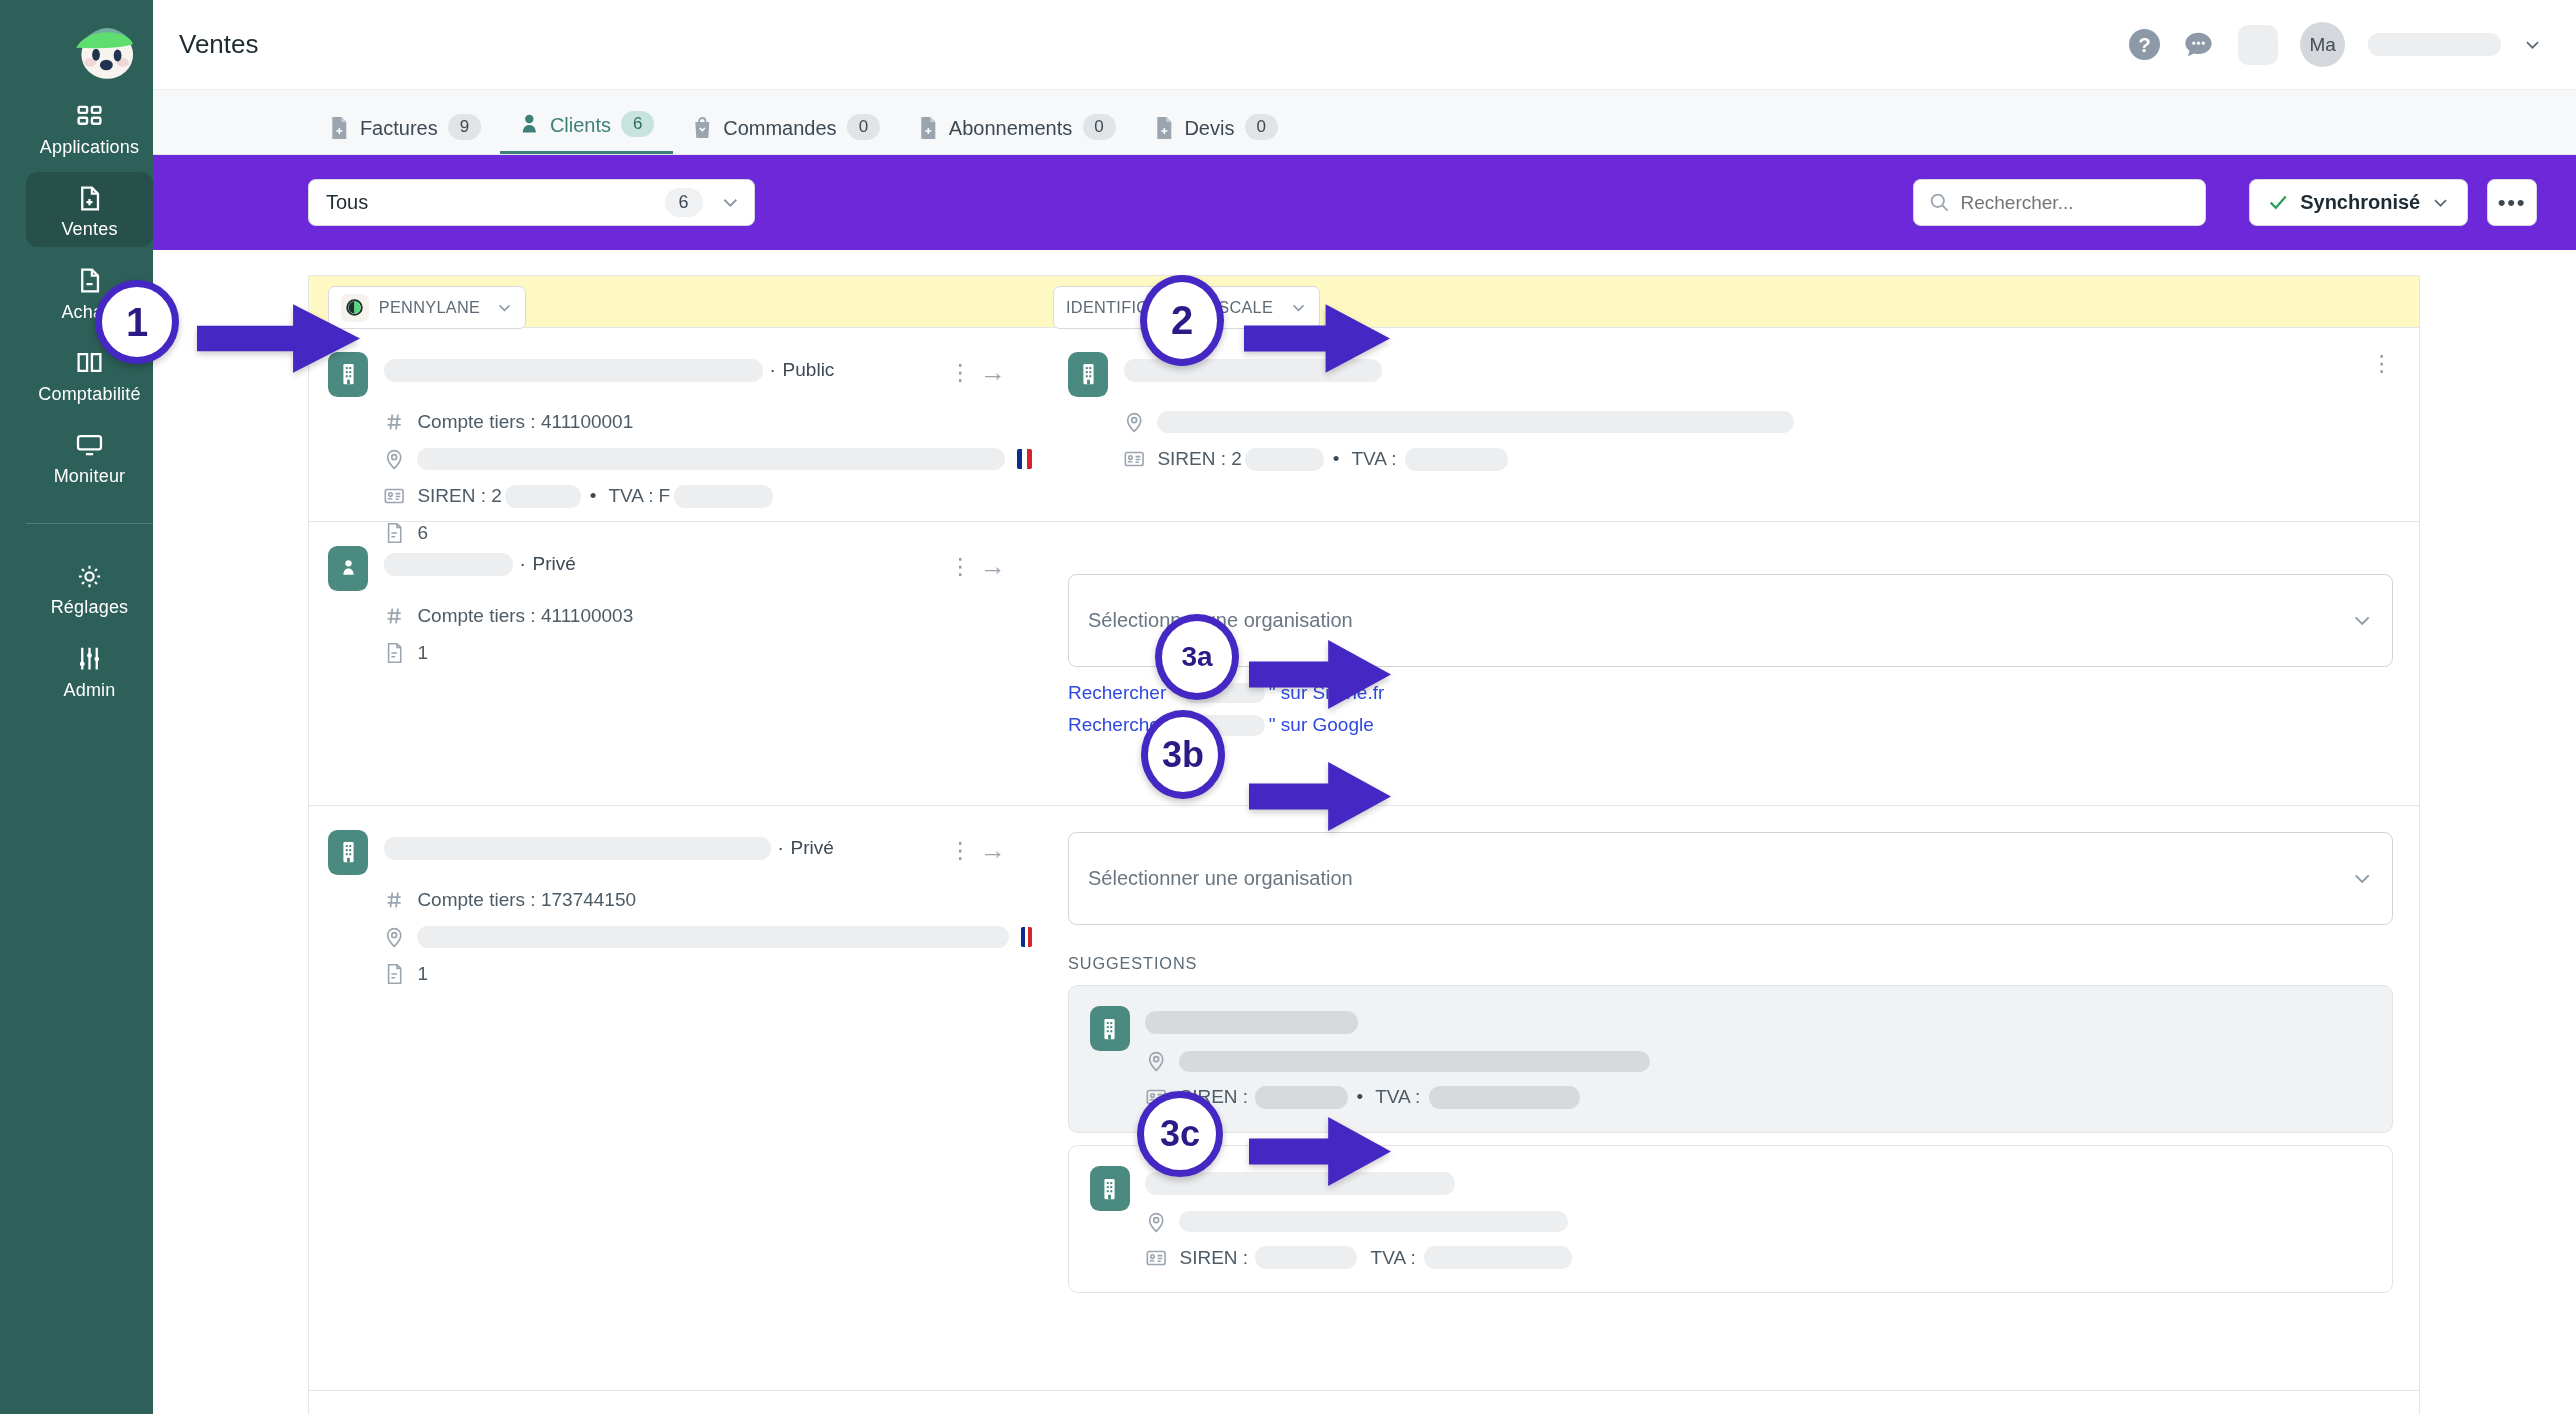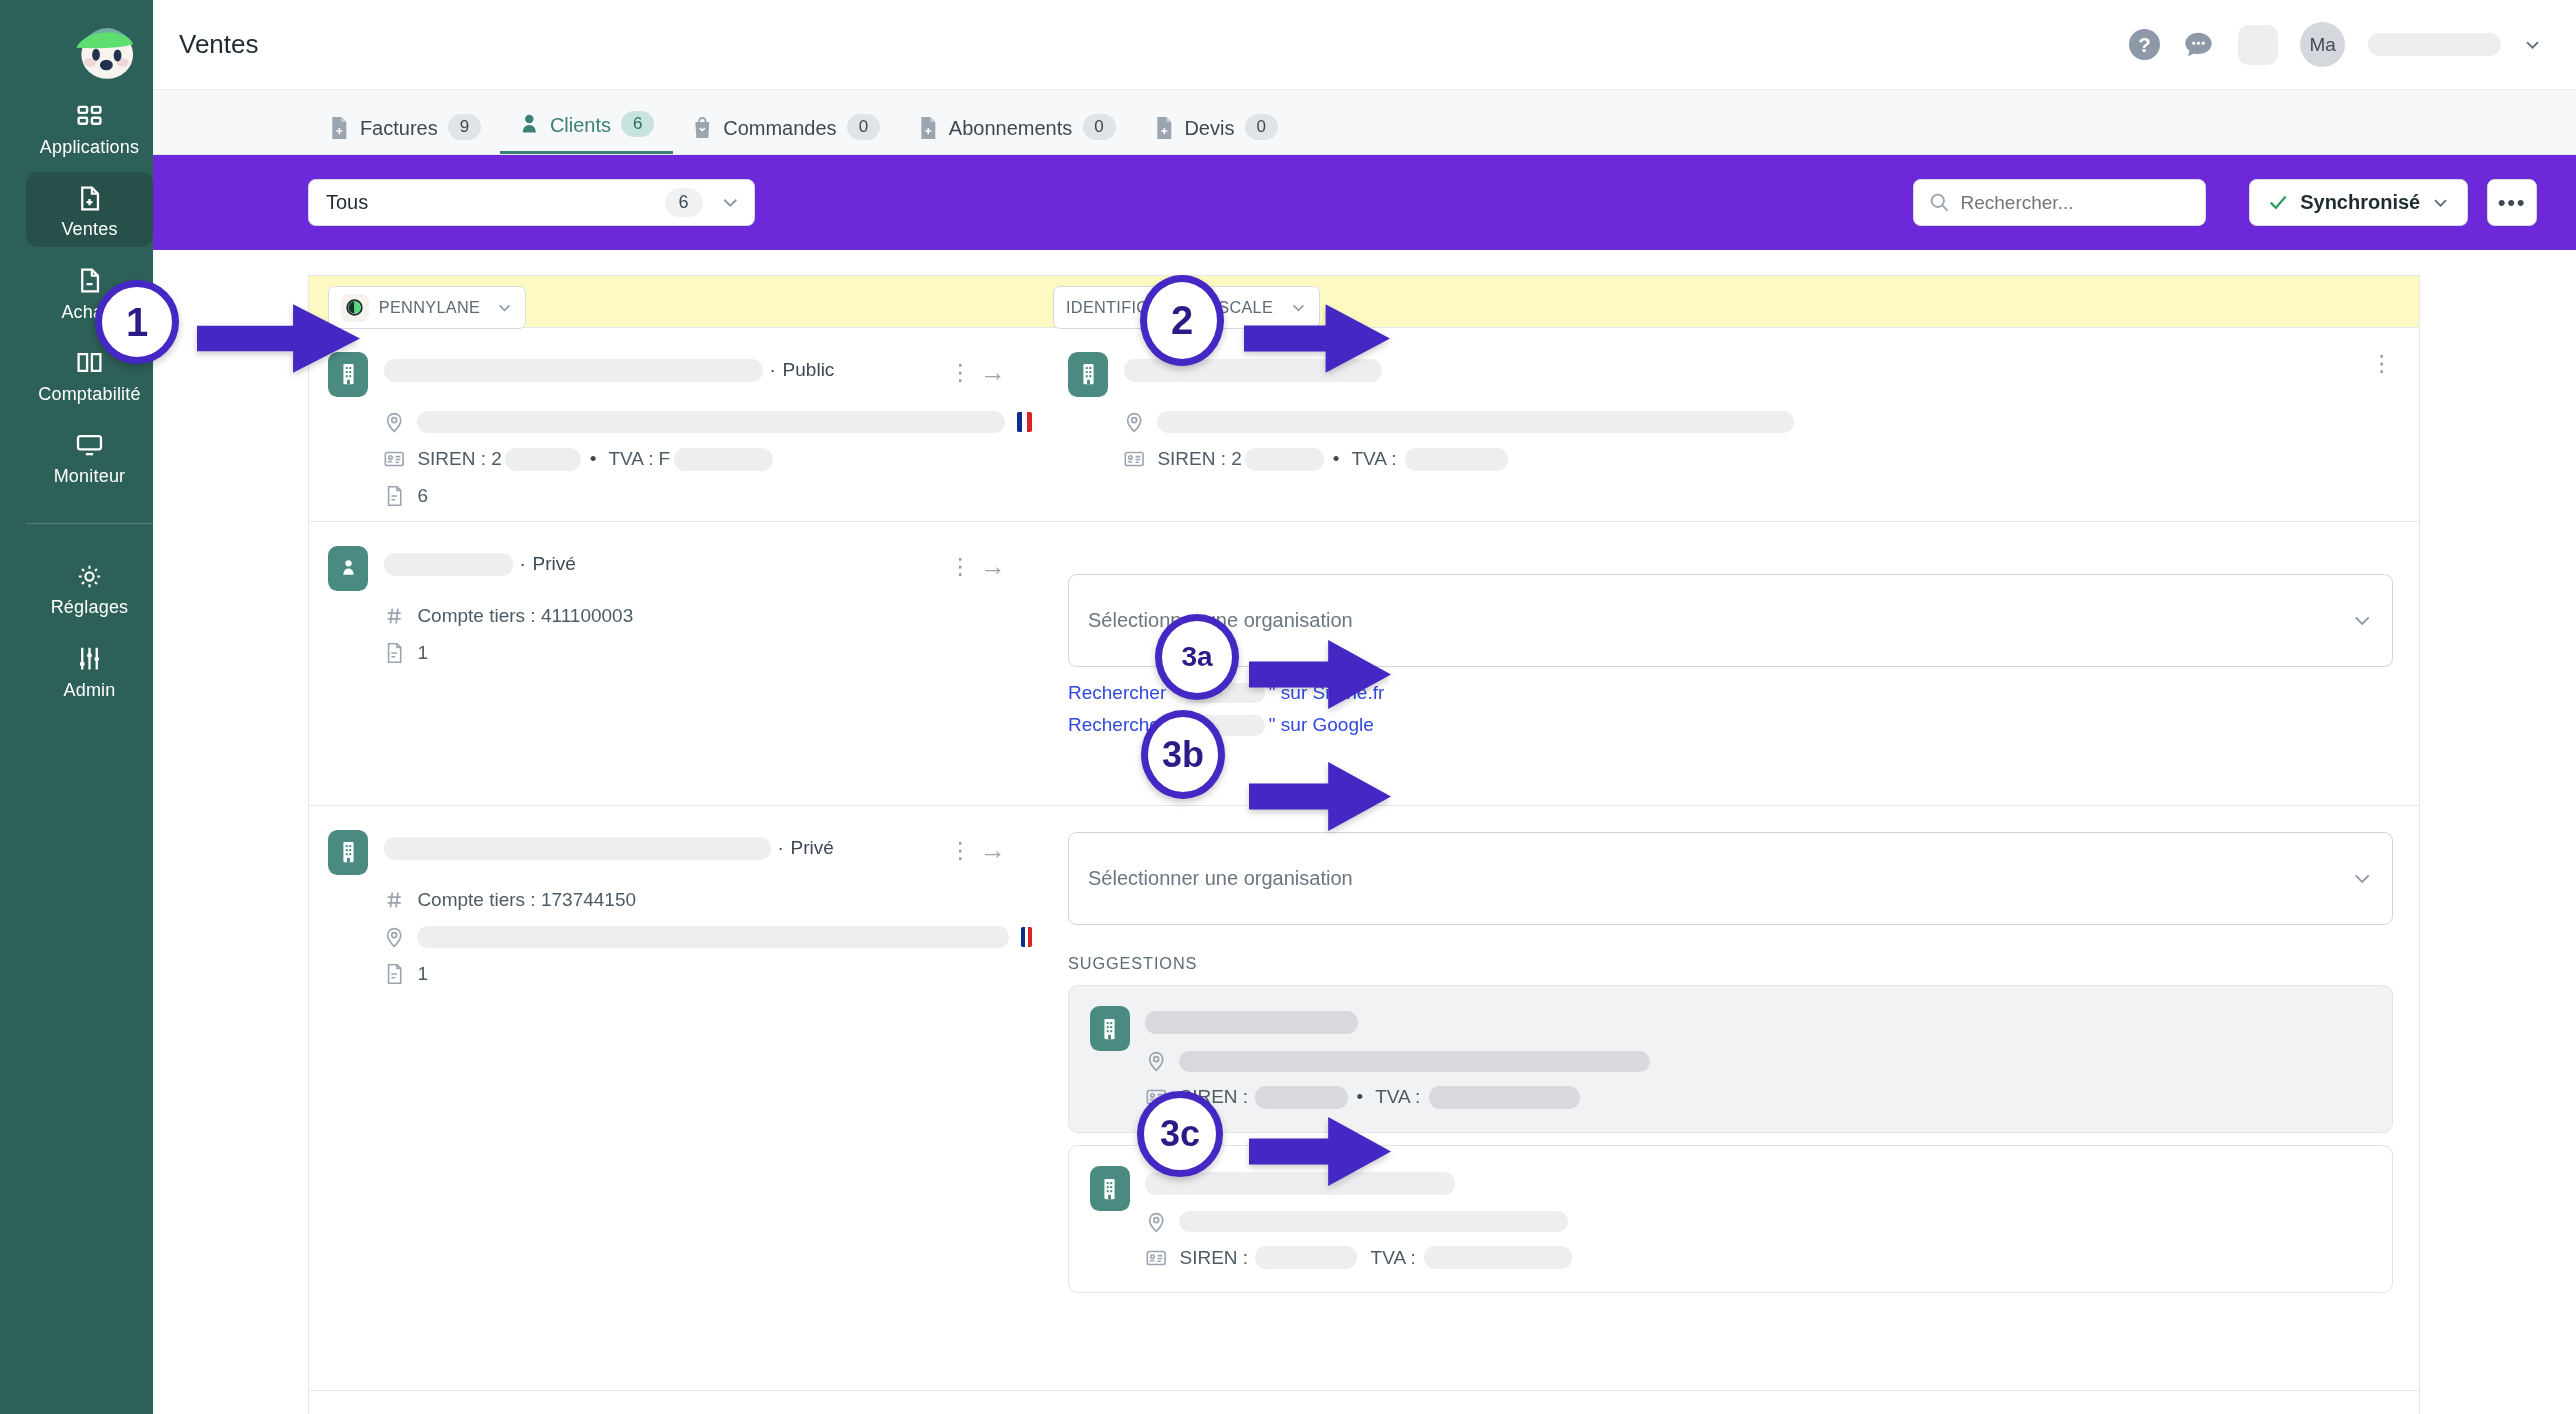--- a/index.html
+++ b/index.html
@@ -382,20 +382,26 @@
               <rect x="6.3" y="12" width="2" height="2" fill="#4b8a81"></rect>
                 <rect x="9.7" y="12" width="2" height="2" fill="#4b8a81"></rect>
               <rect x="7.6" y="16.5" width="2.8" height="4.5" fill="#4b8a81"></rect>
               </svg>
           </span>
           <span class="ent-name-line">
             <span class="redact" style="width:379px"></span>
             <span class="sep-dot">·</span>
             <span class="kind">Public</span>
           </span>
+        </div>
+        <div class="meta-line">
+          <svg class="meta-ic" viewBox="0 0 24 24" fill="none" stroke="#9aa5b0" stroke-width="1.9">
+              <path d="M5 9h14M5 15h14M10 4l-2 16M16 4l-2 16"></path>
+            </svg>
+          <span class="meta-txt">Compte tiers : 411100001</span>
         </div>
         <div class="meta-line">
           <svg class="meta-ic" viewBox="0 0 24 24" fill="none" stroke="#9aa5b0" stroke-width="1.8">
               <path d="M12 22s7-7 7-12a7 7 0 10-14 0c0 5 7 12 7 12z"></path>
               <circle cx="12" cy="10" r="2.6"></circle>
             </svg>
           <span class="redact" style="width:611px;height:21.5px"></span>
           <span class="flag">
               <i style="background:#0b2d8e"></i>
               <i style="background:#fff"></i>

